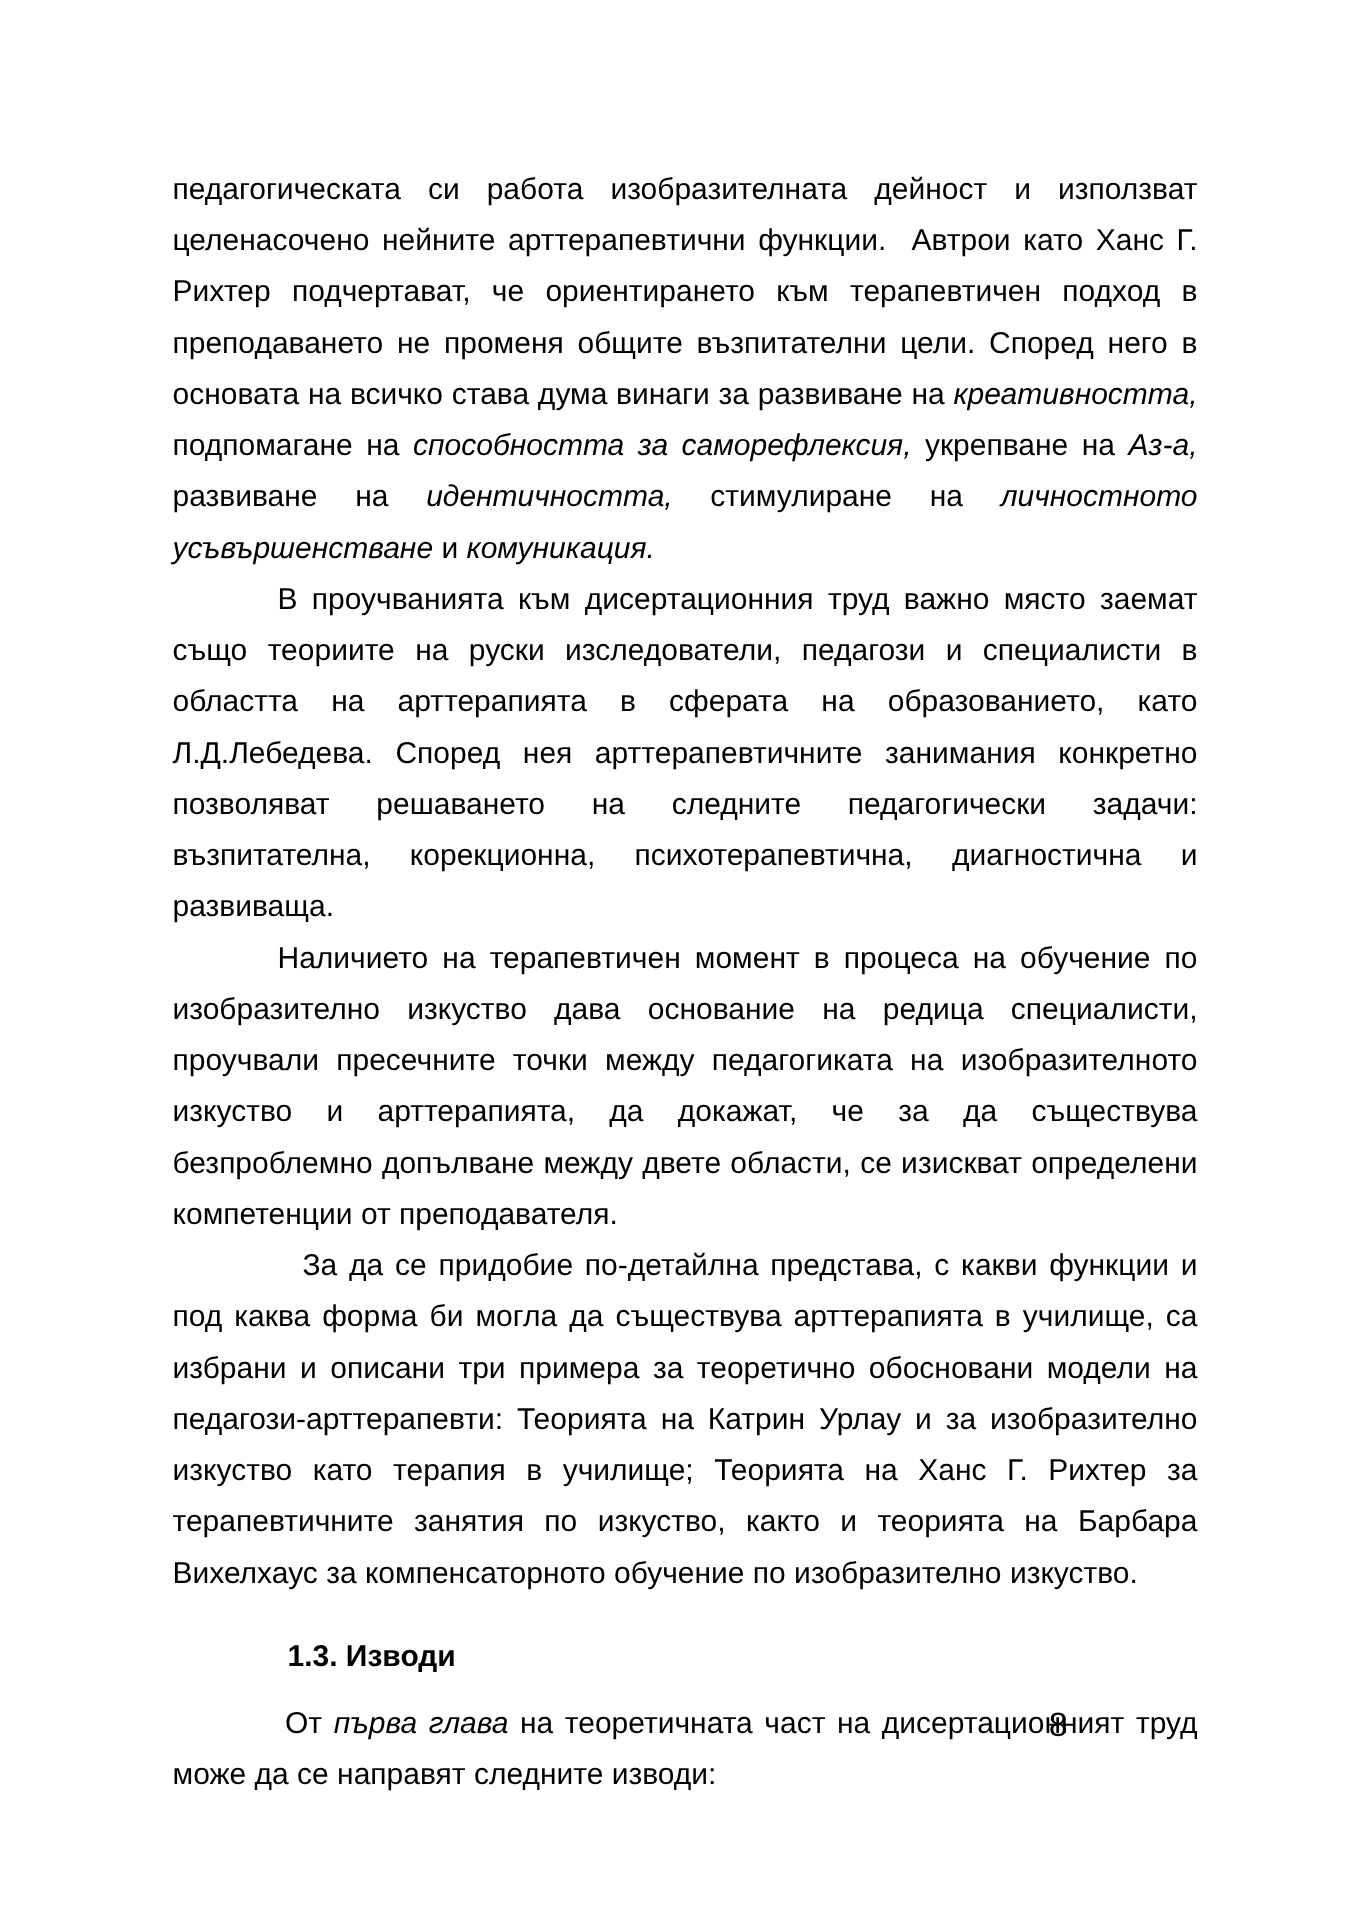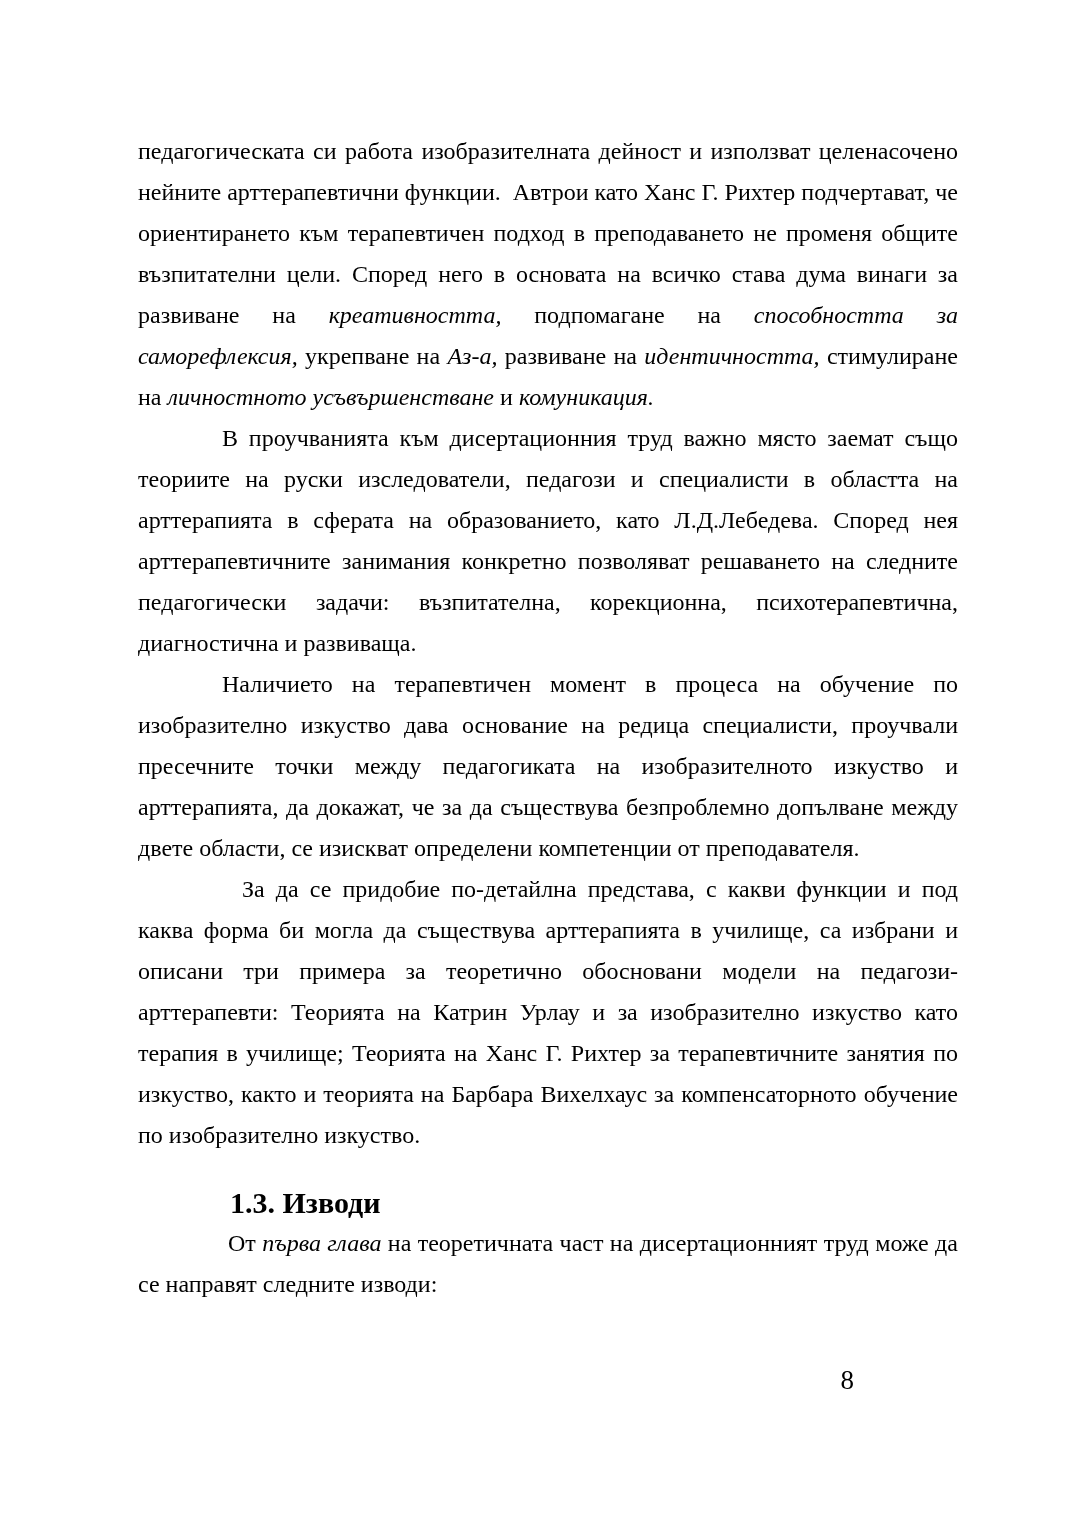--- a/index.html
+++ b/index.html
@@ -6,44 +6,44 @@
     margin: 0;
     padding: 0;
     background: #ffffff;
   }
   .page {
     position: relative;
     width: 976px;
     height: 1530px;
     background: #ffffff;
     color: #000000;
-    font-family: Liberation Serif, serif;
+    font-family: Liberation Sans, sans-serif;
     font-size: 24px;
     line-height: 41px;
     overflow: hidden;
   }
   .body-text {
     position: absolute;
     left: 138px;
     top: 131px;
     width: 820px;
     text-align: justify;
   }
   .par {
     margin: 0;
     padding: 0;
     text-indent: 84px;
   }
   .no-indent { text-indent: 0; }
   .indent-lg { text-indent: 104px; }
   .indent-md { text-indent: 90px; }
   .heading {
-    margin: 26px 0 0 0;
+    margin: 26px 0 12px 0;
     padding-left: 92px;
-    font-size: 30px;
+    font-size: 24px;
     font-weight: bold;
     text-align: left;
     line-height: 41px;
   }
   .bullet-par { text-indent: 94px; }
   .bullet {
     font-size: 15px;
     margin-right: 40px;
     vertical-align: 2px;
   }

